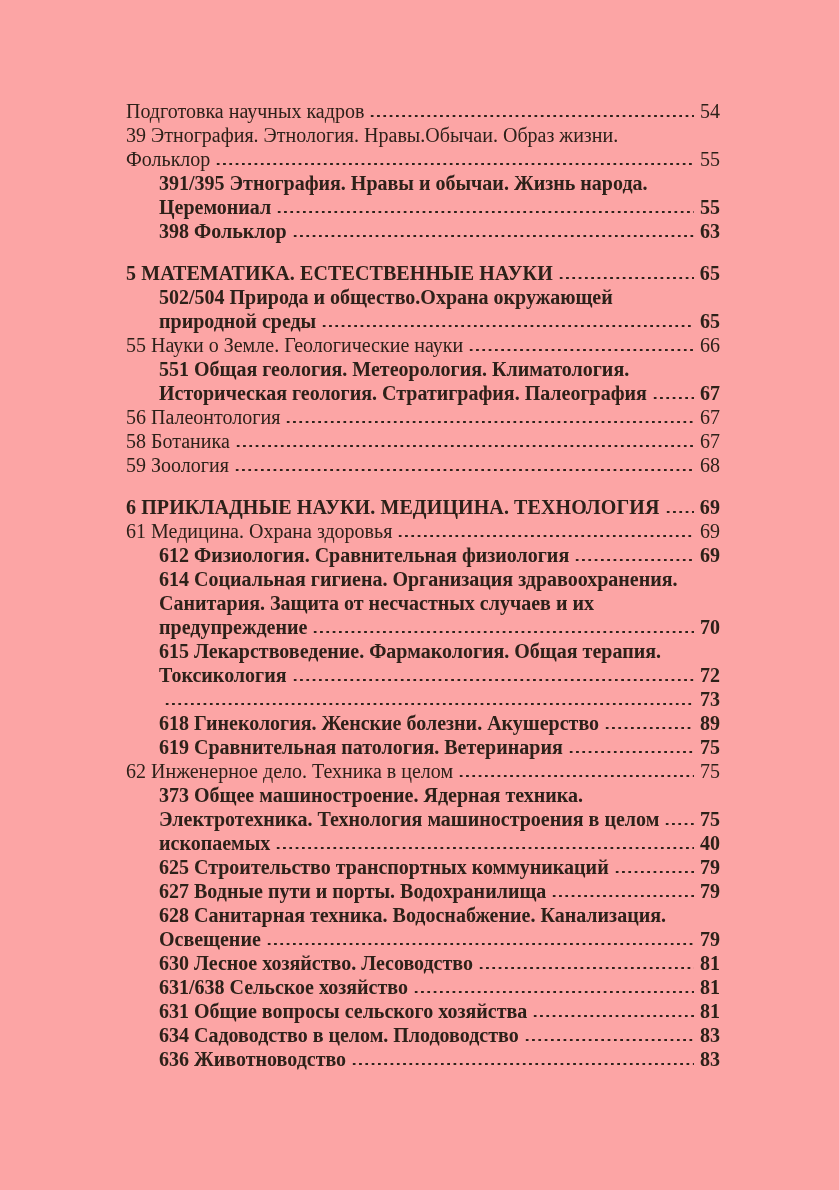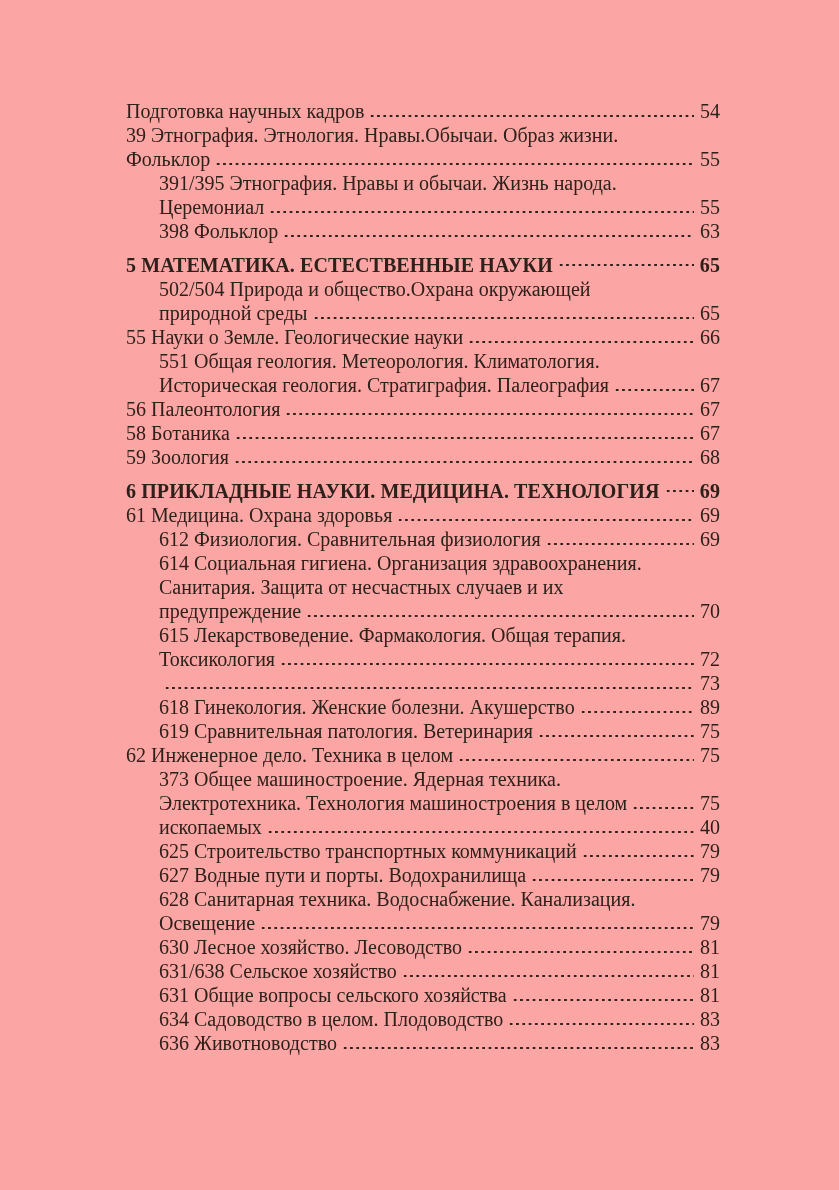--- a/index.html
+++ b/index.html
@@ -25,26 +25,26 @@
     top: 99px;
     width: 594px;
     font-size: 20px;
     line-height: 24px;
     color: #2d2119;
   }
   .row {
     display: flex;
     align-items: baseline;
   }
-  .row.indent-1 { padding-left: 33px; }
+  .row.indent-1 { padding-left: 33px; font-weight: bold; }
   .row.bold {
     font-weight: 700;
     letter-spacing: 0.1px;
   }
-  .row.gap { margin-top: 10px; align-items: center; }
+  .row.gap { margin-top: 18px; }
   .txt {
     white-space: nowrap;
     flex: 0 0 auto;
   }
   .leader {
     flex: 1 1 auto;
     min-width: 10px;
     height: 4px;
     margin: 0 6px 0 5px;
     background-image: radial-gradient(circle, #2d2119 1.15px, rgba(0,0,0,0) 1.4px);

